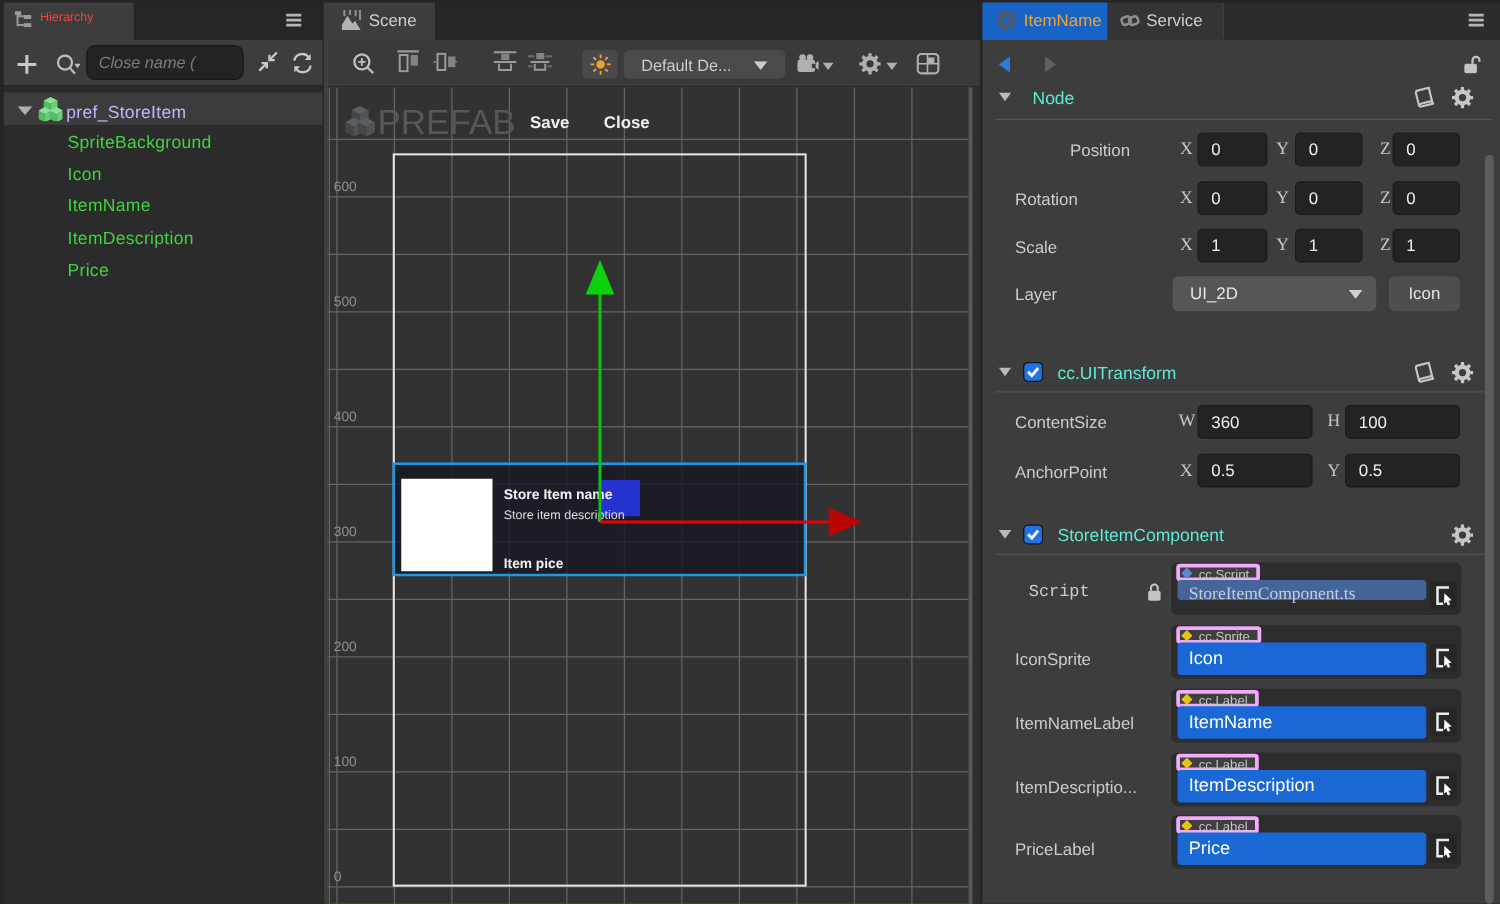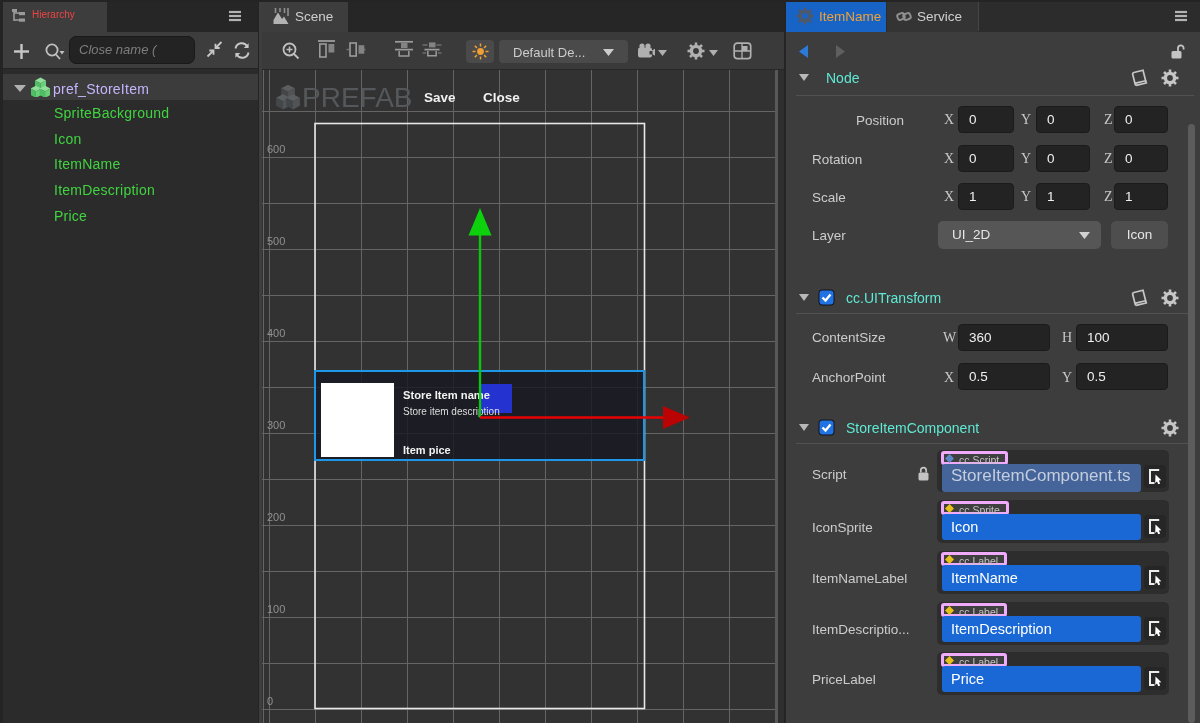--- a/index.html
+++ b/index.html
@@ -410,31 +410,31 @@
       </svg>
     <svg class="abs" style="left:32px;top:419px;" width="17" height="17" viewBox="0 0 17 17">
         <use href="#cbx"></use>
       </svg>
     <div class="abs hdr" style="left:60px;top:420px;">StoreItemComponent</div>
     <svg class="abs" style="left:375px;top:419px;color:#c6c6c6;" width="18" height="18" viewBox="0 0 18 18">
         <use href="#gearicon"></use>
       </svg>
     <div class="abs" style="left:10px;top:443px;width:398px;height:1px;background:#525252;"></div>
 
-    <div class="abs lbl" style="left:26px;top:467px;">Script</div>
+    <div class="abs lbl" style="left:37px;top:467px;font-family:Liberation Mono, monospace;">Script</div>
     <svg class="abs" style="left:131px;top:466px;" width="13" height="15" viewBox="0 0 13 15">
       <rect x="1.5" y="6.5" width="10" height="8" rx="1.5" fill="#c4c4c4"></rect>
       <path d="M3.8 6.5 V4.3 a2.7 2.7 0 0 1 5.4 0 V6.5" stroke="#c4c4c4" stroke-width="1.7" fill="none"></path>
     </svg>
     <div class="abs refc" style="left:151px;top:450px;width:232px;height:42px;"></div>
     <div class="abs reftag" style="left:155px;top:451px;">cc.Script</div>
     <svg class="abs" style="left:159px;top:454px;" width="9" height="9" viewBox="0 0 9 9">
         <path d="M4.5 0 L9 4.5 L4.5 9 L0 4.5 Z" fill="#5e87c9"></path>
       </svg>
-    <div class="abs refinp" style="left:156px;top:464px;width:199px;height:28px;background:#45659a;color:#c3cddd;font-size:17px;line-height:24px;">StoreItemComponent.ts</div>
+    <div class="abs refinp" style="left:156px;top:464px;width:199px;height:16px;background:#45659a;color:#c3cddd;font-size:14px;line-height:24px;font-family:Liberation Serif, serif;">StoreItemComponent.ts</div>
     <svg class="abs" style="left:358px;top:465px;color:#f0f0f0;" width="22" height="23" viewBox="0 0 22 23">
         <use href="#cursicon"></use>
       </svg>
 
     <div class="abs lbl" style="left:26px;top:520px;">IconSprite</div>
     <div class="abs refc" style="left:151px;top:500px;width:232px;height:43px;"></div>
     <div class="abs reftag" style="left:155px;top:501px;">cc.Sprite</div>
     <svg class="abs" style="left:159px;top:504px;" width="9" height="9" viewBox="0 0 9 9">
         <path d="M4.5 0 L9 4.5 L4.5 9 L0 4.5 Z" fill="#e7c117"></path>
       </svg>

